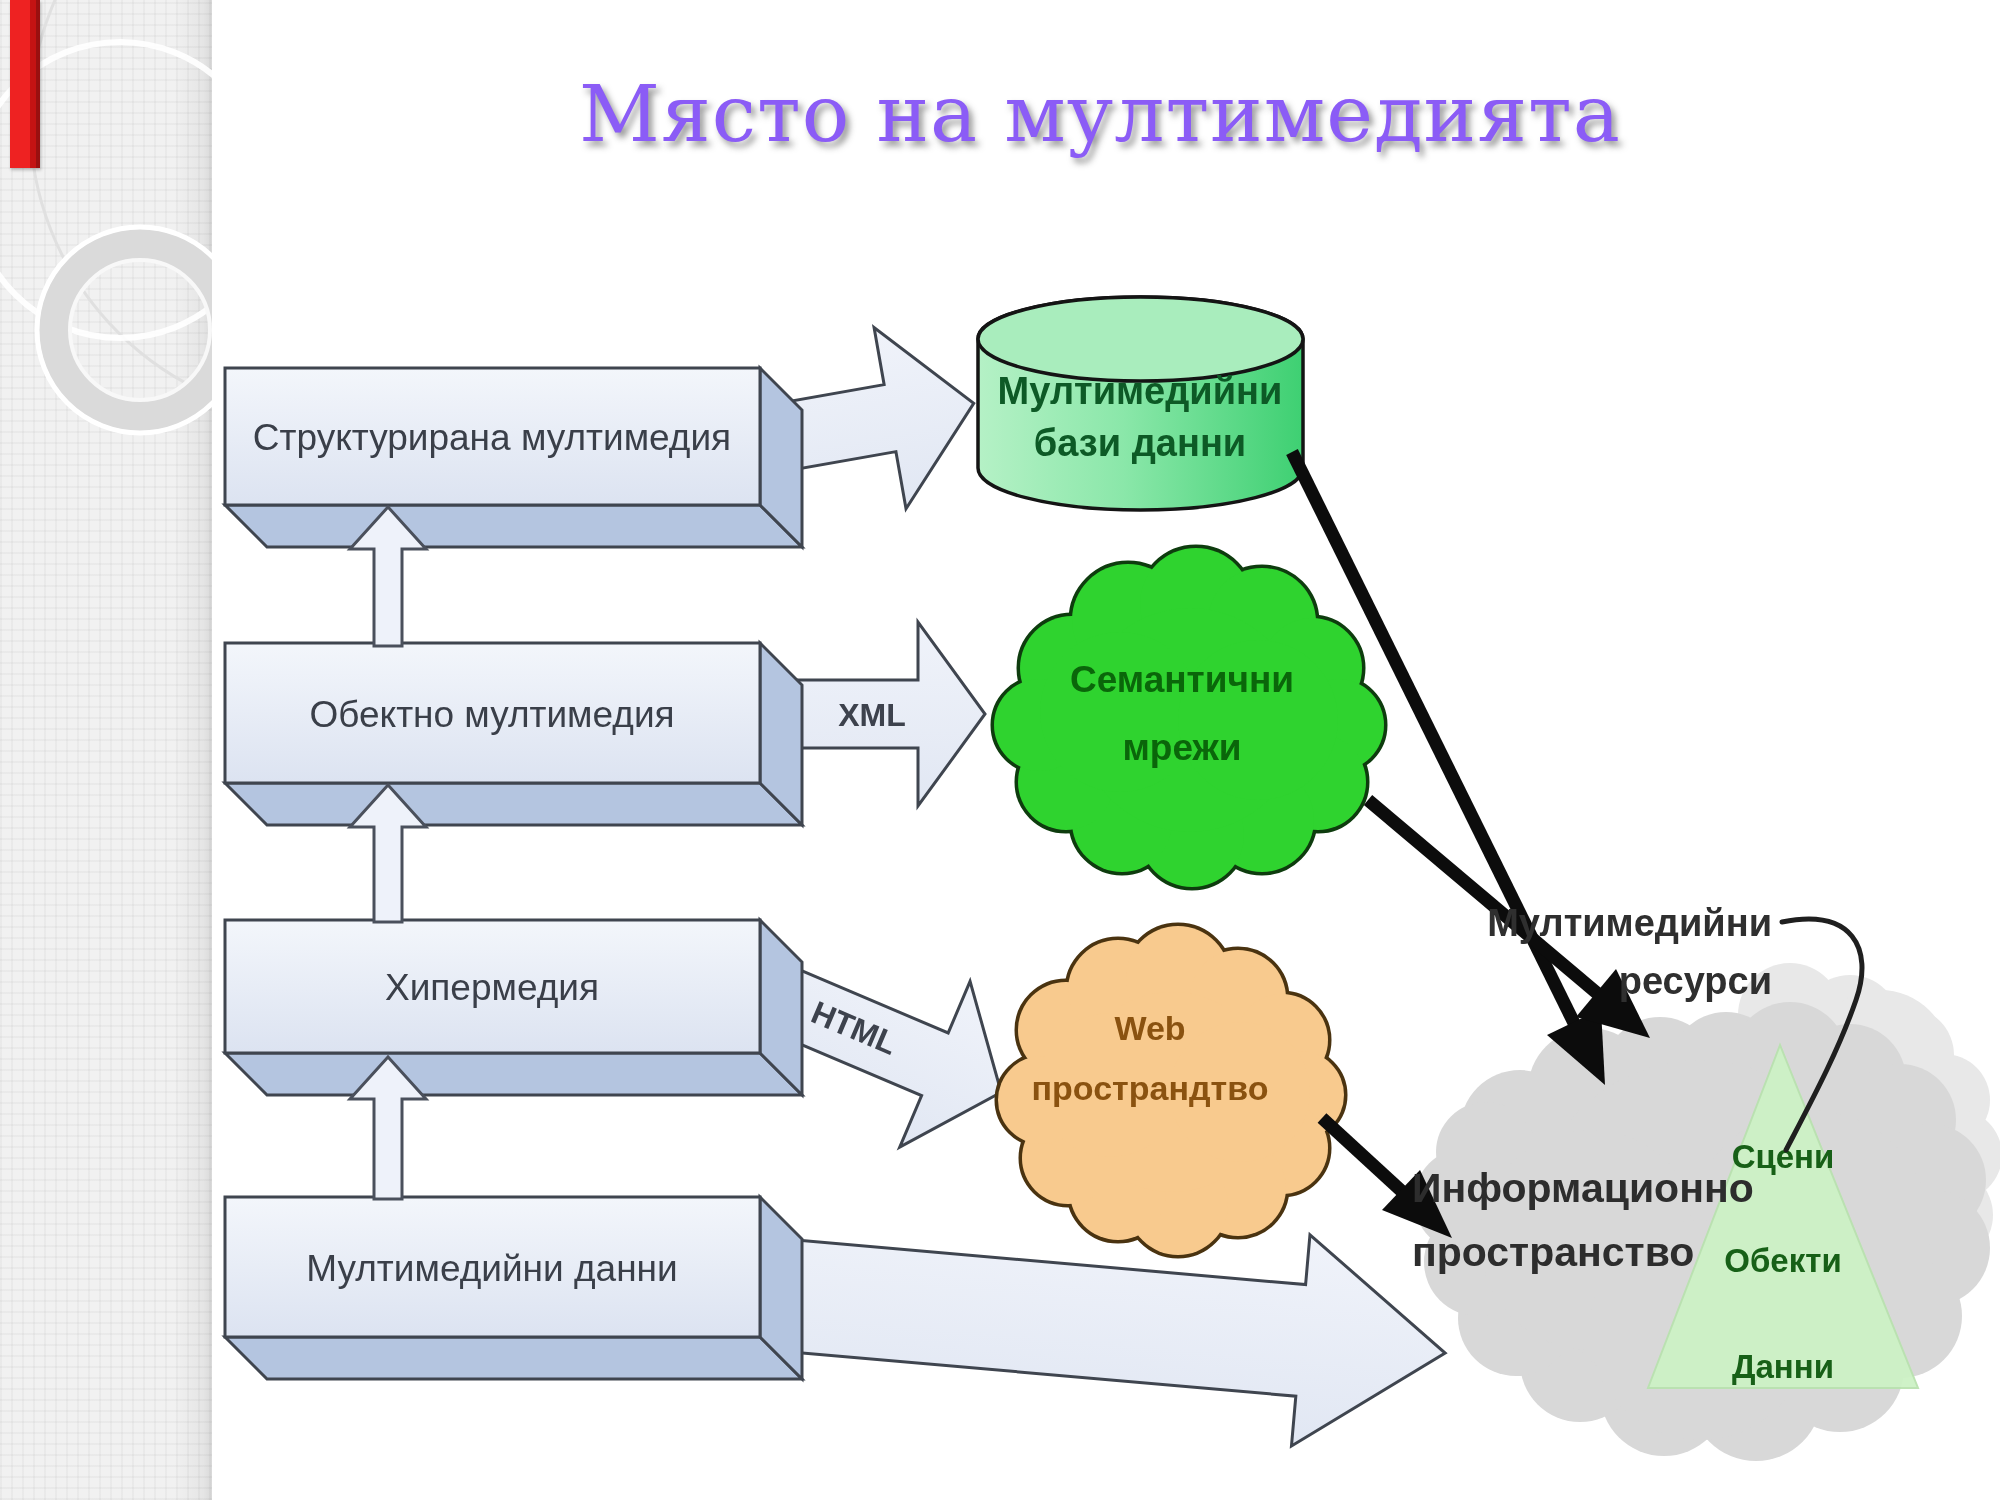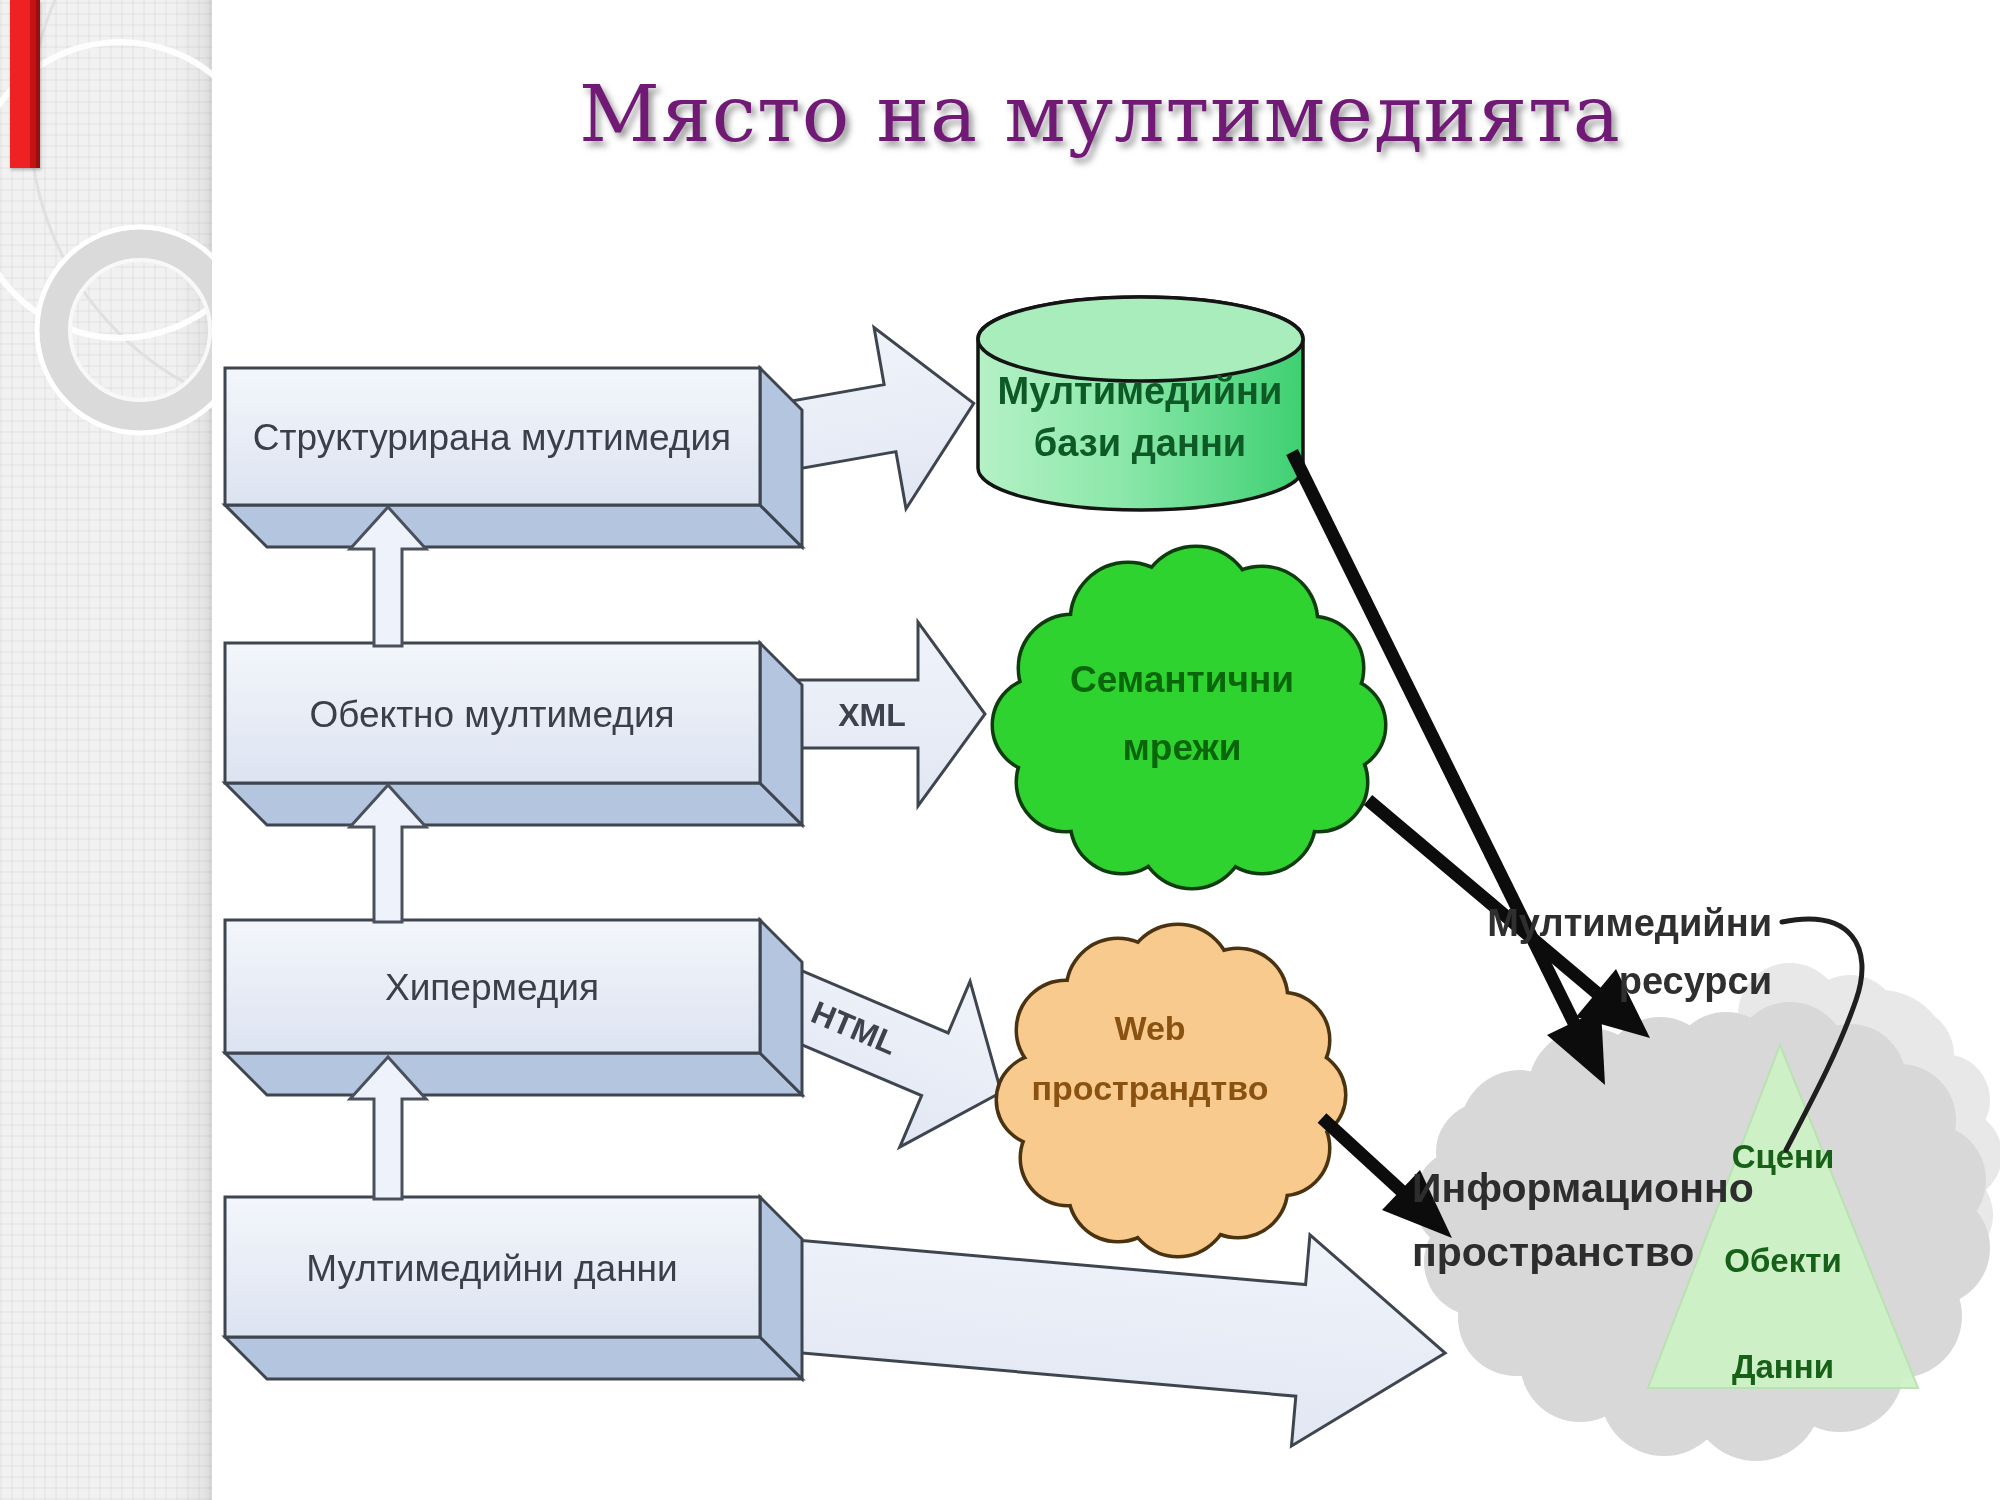--- a/index.html
+++ b/index.html
@@ -11,21 +11,21 @@
       repeating-linear-gradient(0deg, rgba(0,0,0,0.032) 0 2px, transparent 2px 11px),
       repeating-linear-gradient(90deg, rgba(0,0,0,0.032) 0 2px, transparent 2px 11px),
       #f1f1f1;
     overflow:hidden;}
   .strip-svg{position:absolute;left:0;top:0;}
   .red-bookmark{position:absolute;left:10px;top:0;width:30px;height:168px;
     background:linear-gradient(90deg,#ee2222 0 68%, #c41313 68% 86%, #991010 86% 100%);
     box-shadow:1px 2px 3px rgba(0,0,0,0.25);}
   .slide-title{position:absolute;left:200px;top:68px;width:1800px;text-align:center;
     font-family:"DejaVu Serif","Liberation Serif",serif;
-    font-size:79px;color:#701a75;letter-spacing:1px;
+    font-size:79px;color:#8b5cf6;letter-spacing:1px;
     text-shadow:4px 5px 6px rgba(50,50,50,0.50);}
   .diagram{position:absolute;left:0;top:0;}
   text{font-family:"Liberation Sans",sans-serif;}
   .boxlabel{font-size:37px;fill:#3a3f49;font-weight:500;}
   .arrlabel{font-size:32px;fill:#3d424d;font-weight:600;}
   .cyltext{font-size:38px;fill:#0d5a26;font-weight:700;}
   .gcloudtext{font-size:37px;fill:#0a660a;font-weight:700;}
   .wcloudtext{font-size:34px;fill:#8a5210;font-weight:700;}
   .tritext{font-size:33px;fill:#176017;font-weight:700;}
   .infotext{font-size:41px;fill:#2d2d2d;font-weight:600;}

